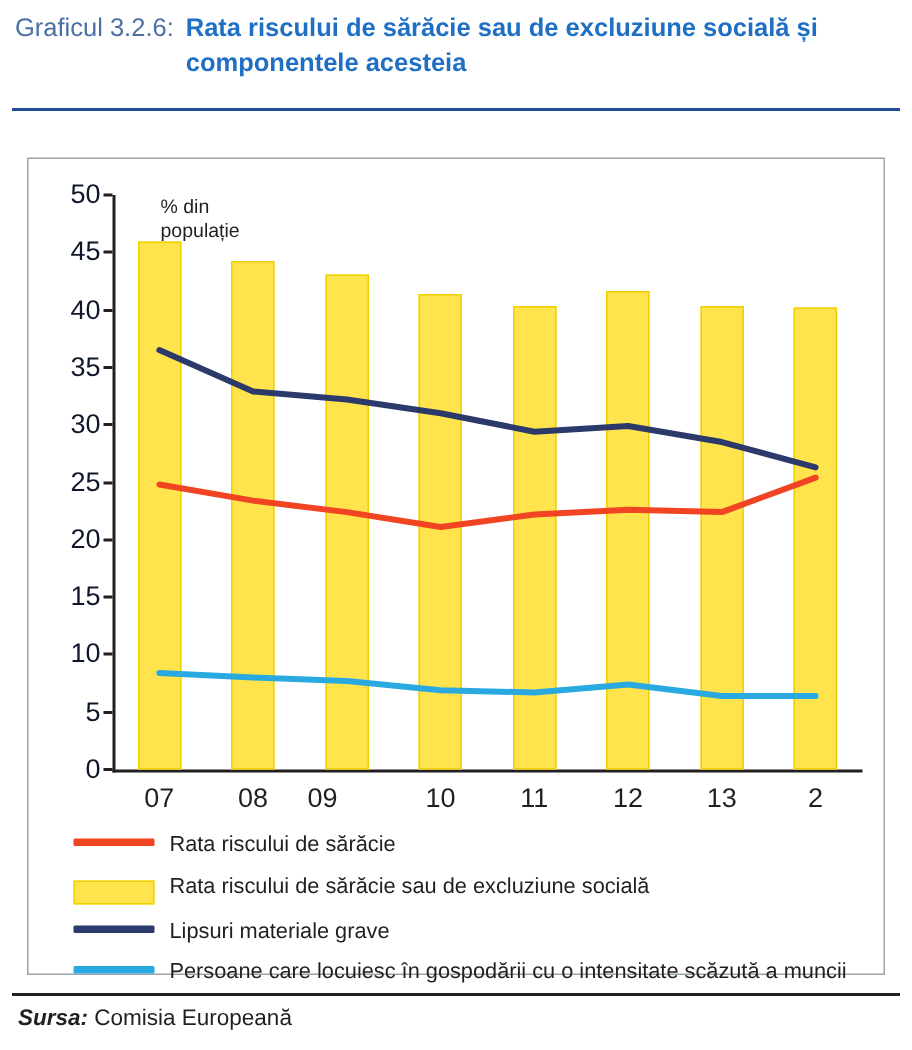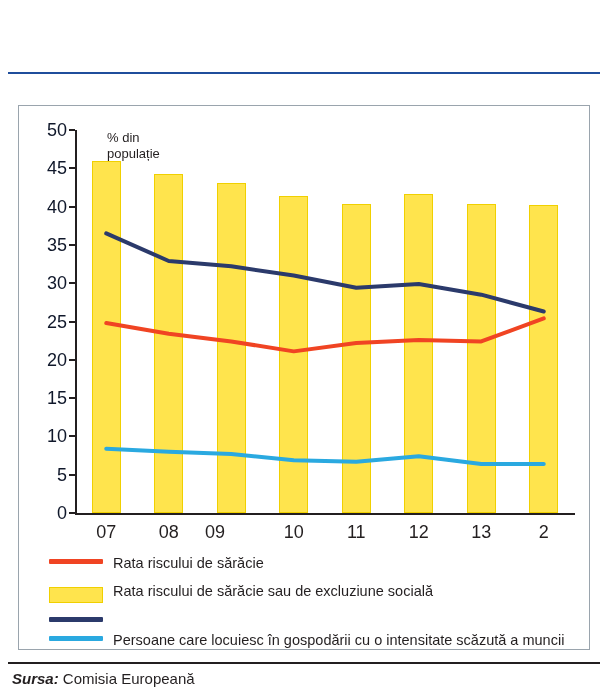--- a/index.html
+++ b/index.html
@@ -198,20 +198,24 @@
   .source em {
     font-style: italic;
     font-weight: bold;
   }
 </style>
 </head>
 <body>
 
 <div class="page">
 
+  <div class="title-block">
+    <div class="title-label">Graficul 3.2.6:</div>
+    <div class="title-main">Rata riscului de sărăcie sau de excluziune socială și componentele acesteia</div>
+  </div>
   <div class="title-rule"></div>
 
   <div class="chart-frame">
 
     <div class="axis-note">% din
 populație</div>
 
     <div class="plot">
       <div class="axis-left"></div>
       <div class="axis-bottom"></div>
@@ -275,20 +279,21 @@
         <div class="legend-row">
           <div class="swatch">
             <div class="swatch-box" style="background: rgb(255, 228, 77);"></div>
           </div>
           <div class="legend-text">Rata riscului de sărăcie sau de excluziune socială</div>
         </div>
         <div class="legend-row">
           <div class="swatch">
             <div class="swatch-line" style="background: rgb(43, 58, 107);"></div>
           </div>
+          <div class="legend-text">Lipsuri materiale grave</div>
         </div>
         <div class="legend-row">
           <div class="swatch">
             <div class="swatch-line" style="background: rgb(42, 169, 224);"></div>
           </div>
           <div class="legend-text">Persoane care locuiesc în gospodării cu o intensitate scăzută a muncii</div>
         </div>
       </div>
 
   </div>

